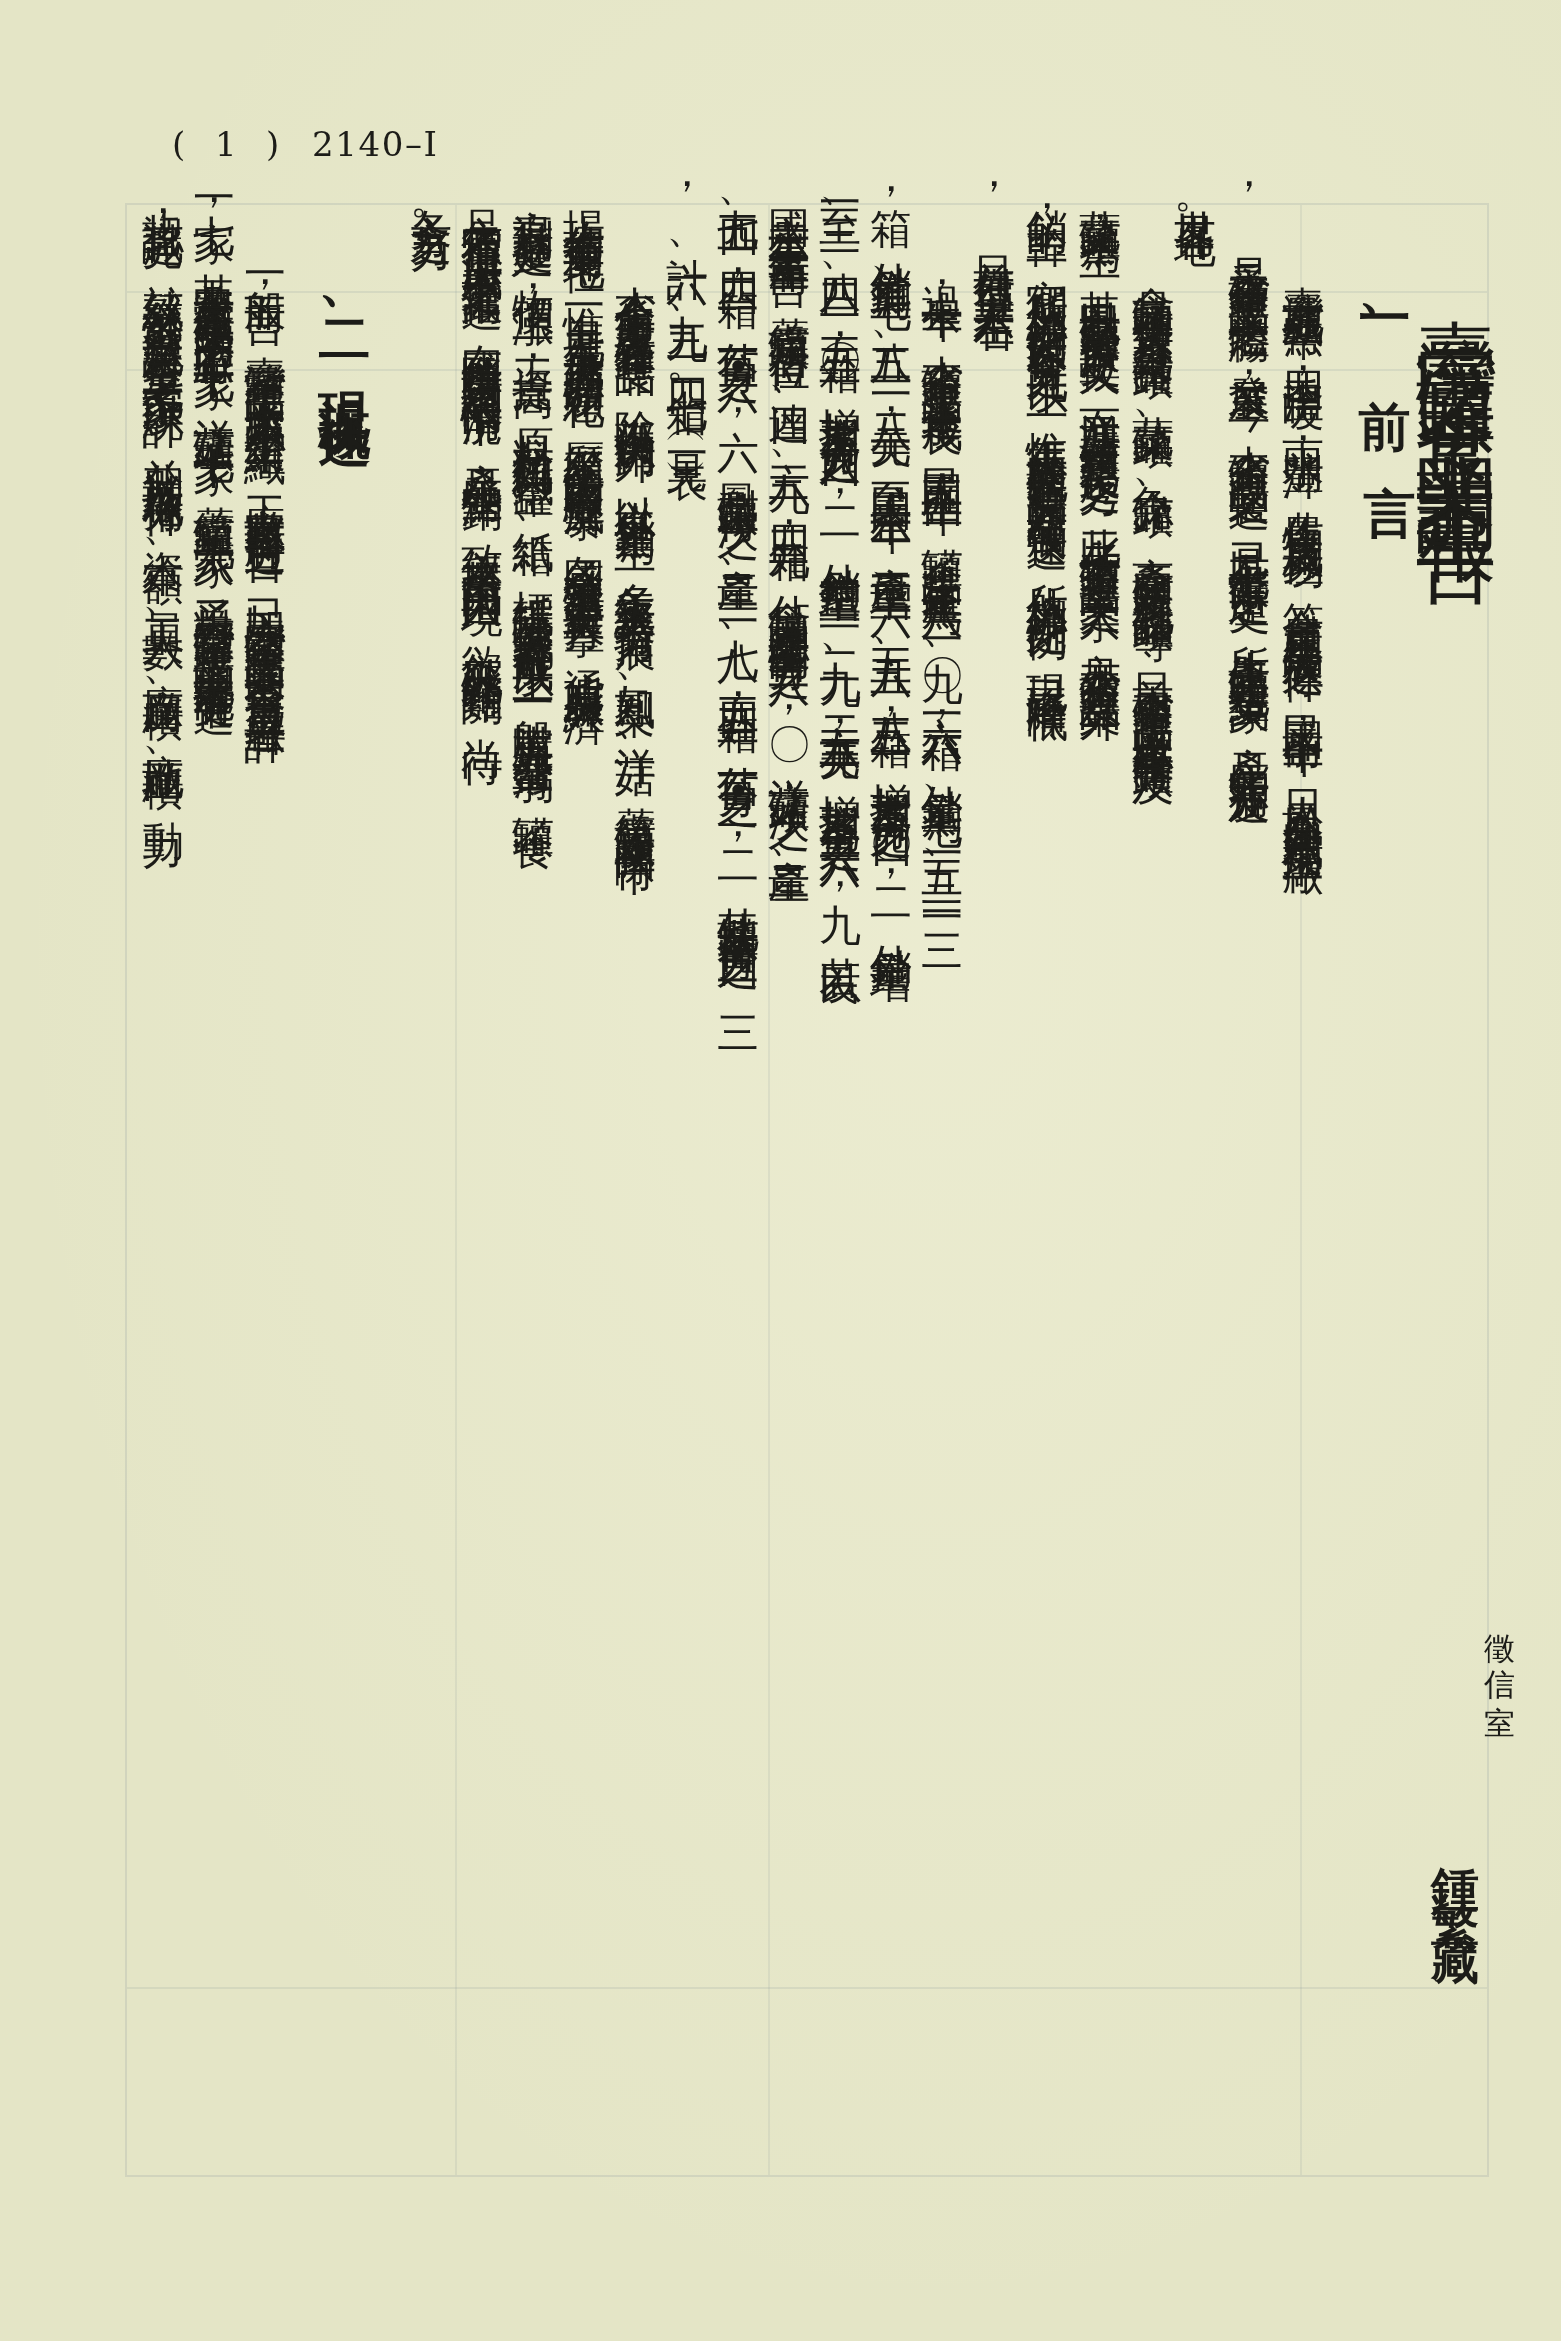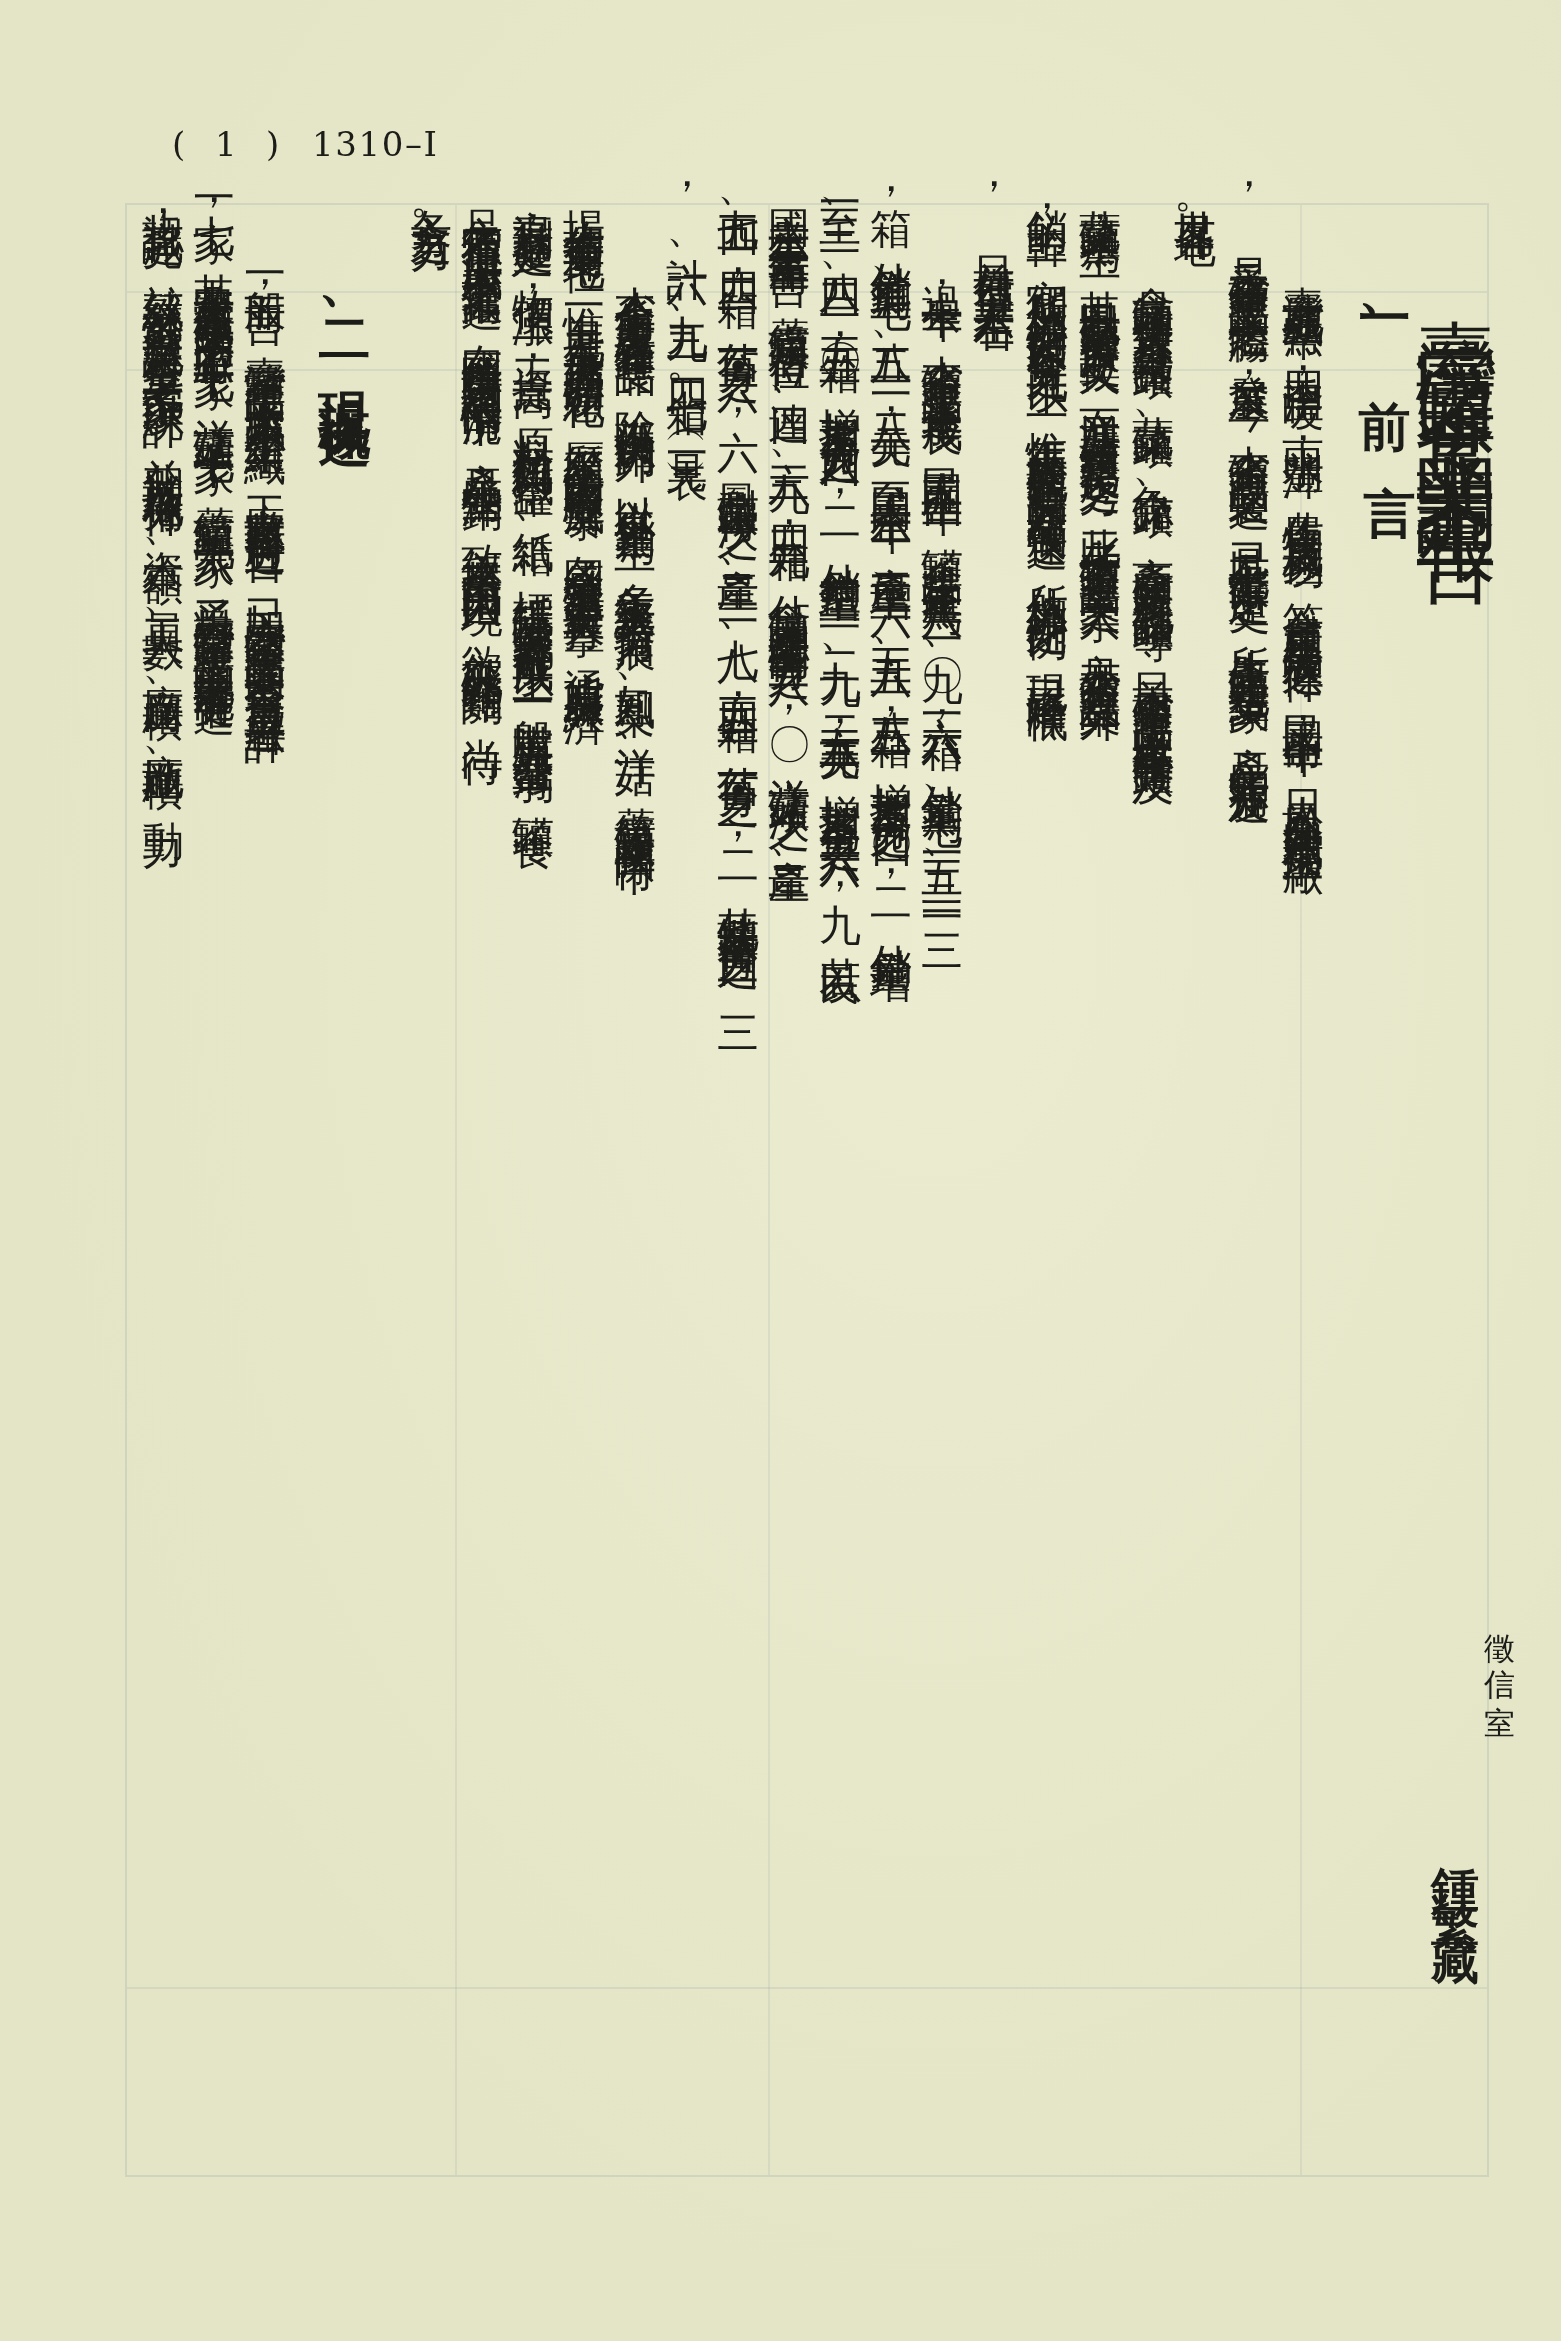--- a/index.html
+++ b/index.html
@@ -72,21 +72,21 @@
     <div class="vline" style="left:641px"></div>
     <div class="vline" style="left:1173px"></div>
   </div>
 
   <div class="header">
     <span class="pn">
       <span>(</span>
       <span>1</span>
       <span>)</span>
     </span>
-    <span>1310–I</span>
+    <span>2140–I</span>
   </div>
 
   <div class="title" style="left:1416px; top:254px;">臺灣區罐頭食品工業調查報告</div>
 
   <div class="byline-small" style="left:1479px; top:1609px;">徵信室</div>
   <div class="byline-big" style="left:1424px; top:1829px;">鍾繁藏</div>
 
   <div class="section" style="left:1359px; top:291px;">
     <span>一、</span><span>前</span>
   </div>

